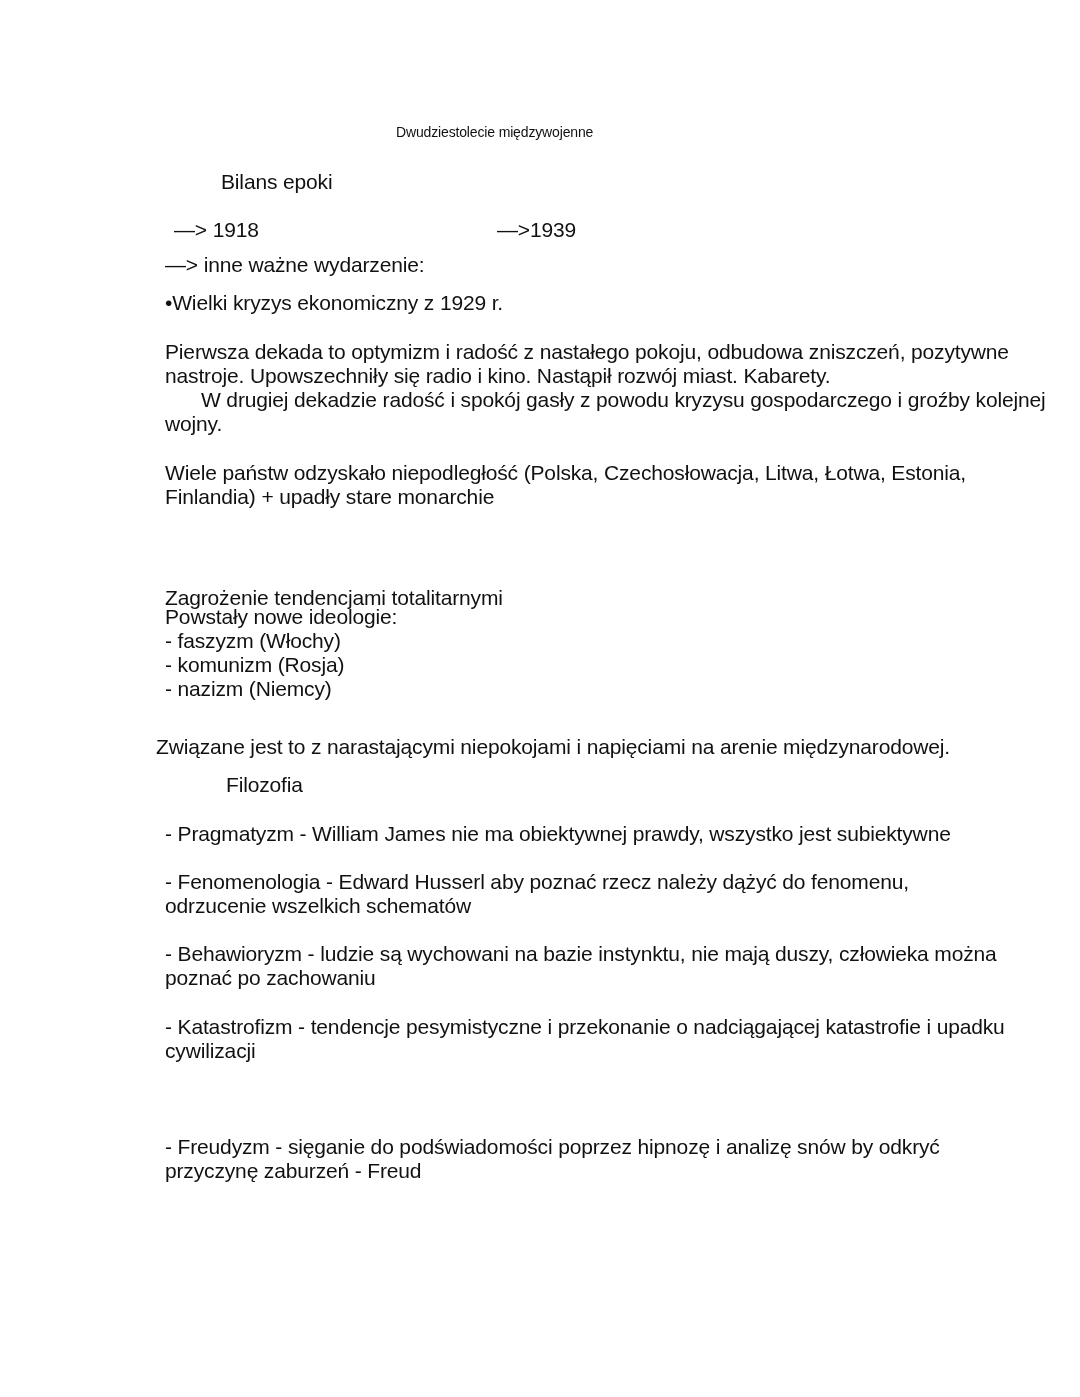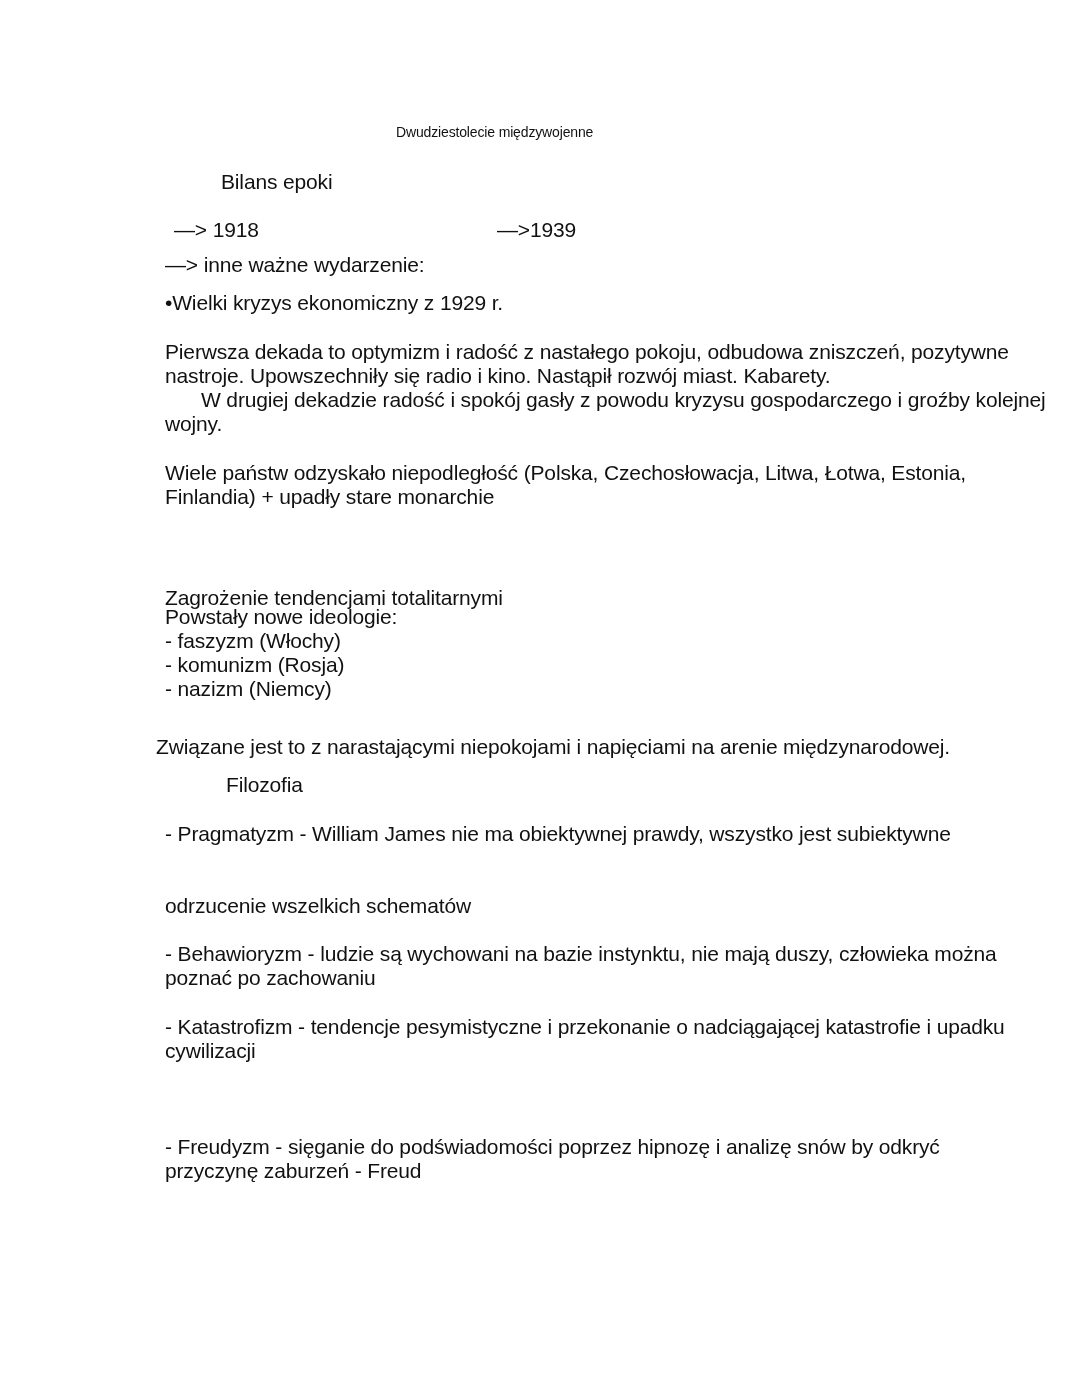--- a/index.html
+++ b/index.html
@@ -61,20 +61,21 @@
   <div class="line" style="left:165px; top:605px;">Powstały nowe ideologie:</div>
   <div class="line" style="left:165px; top:629px;">- faszyzm   (Włochy)</div>
   <div class="line" style="left:165px; top:653px;">- komunizm   (Rosja)</div>
   <div class="line" style="left:165px; top:677px;">- nazizm   (Niemcy)</div>
   <div class="line" style="left:156px; top:701px;margin-top:34px;">Związane jest to z narastającymi niepokojami i napięciami na arenie międzynarodowej.</div>
 
   <div class="line" style="left:226px; top:773px;">Filozofia</div>
 
   <div class="line" style="left:165px; top:822px;">- Pragmatyzm - William James nie ma obiektywnej prawdy, wszystko jest subiektywne</div>
 
+  <div class="line" style="left:165px; top:870px;">- Fenomenologia - Edward Husserl aby poznać rzecz należy dążyć do fenomenu,</div>
   <div class="line" style="left:165px; top:942px;">- Behawioryzm - ludzie są wychowani na bazie instynktu, nie mają duszy, człowieka można</div>
 
   <div class="line" style="left:165px; top:894px;">odrzucenie wszelkich schematów</div>
   <div class="line" style="left:165px; top:966px;">poznać po zachowaniu</div>
 
   <div class="line" style="left:165px; top:1015px;">- Katastrofizm - tendencje pesymistyczne i przekonanie o nadciągającej katastrofie i upadku</div>
   <div class="line" style="left:165px; top:1039px;">cywilizacji</div>
 
 
   <div class="line" style="left:165px; top:1135px;">- Freudyzm - sięganie do podświadomości poprzez hipnozę i analizę snów by odkryć</div>

